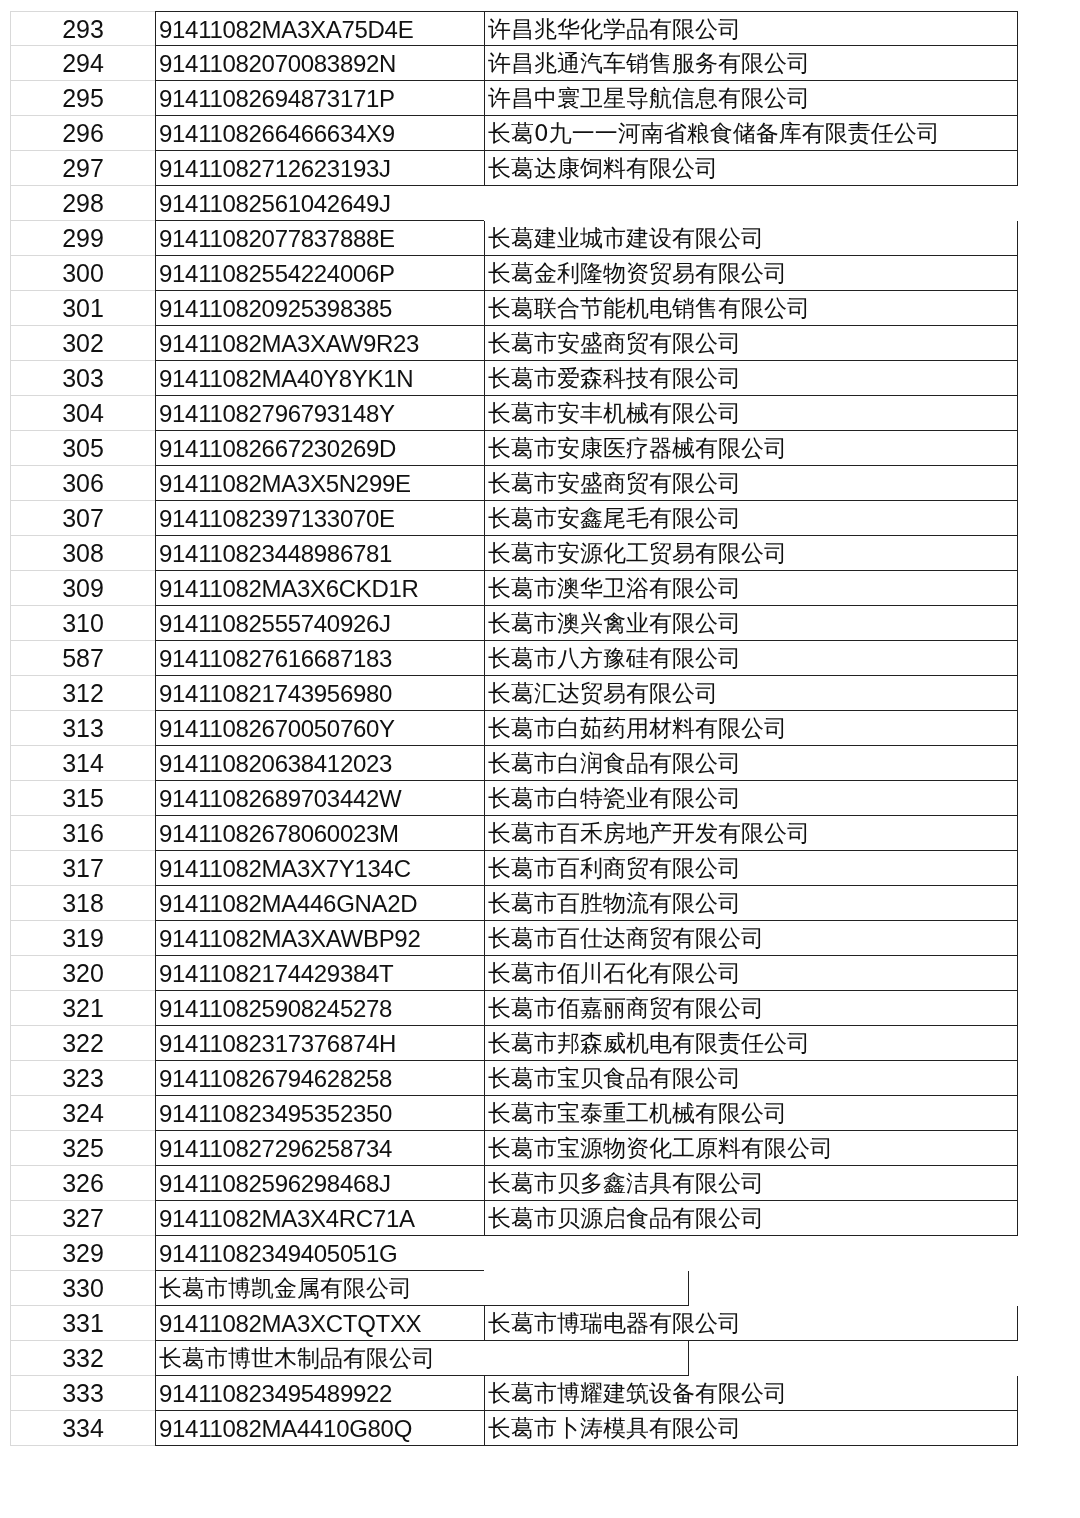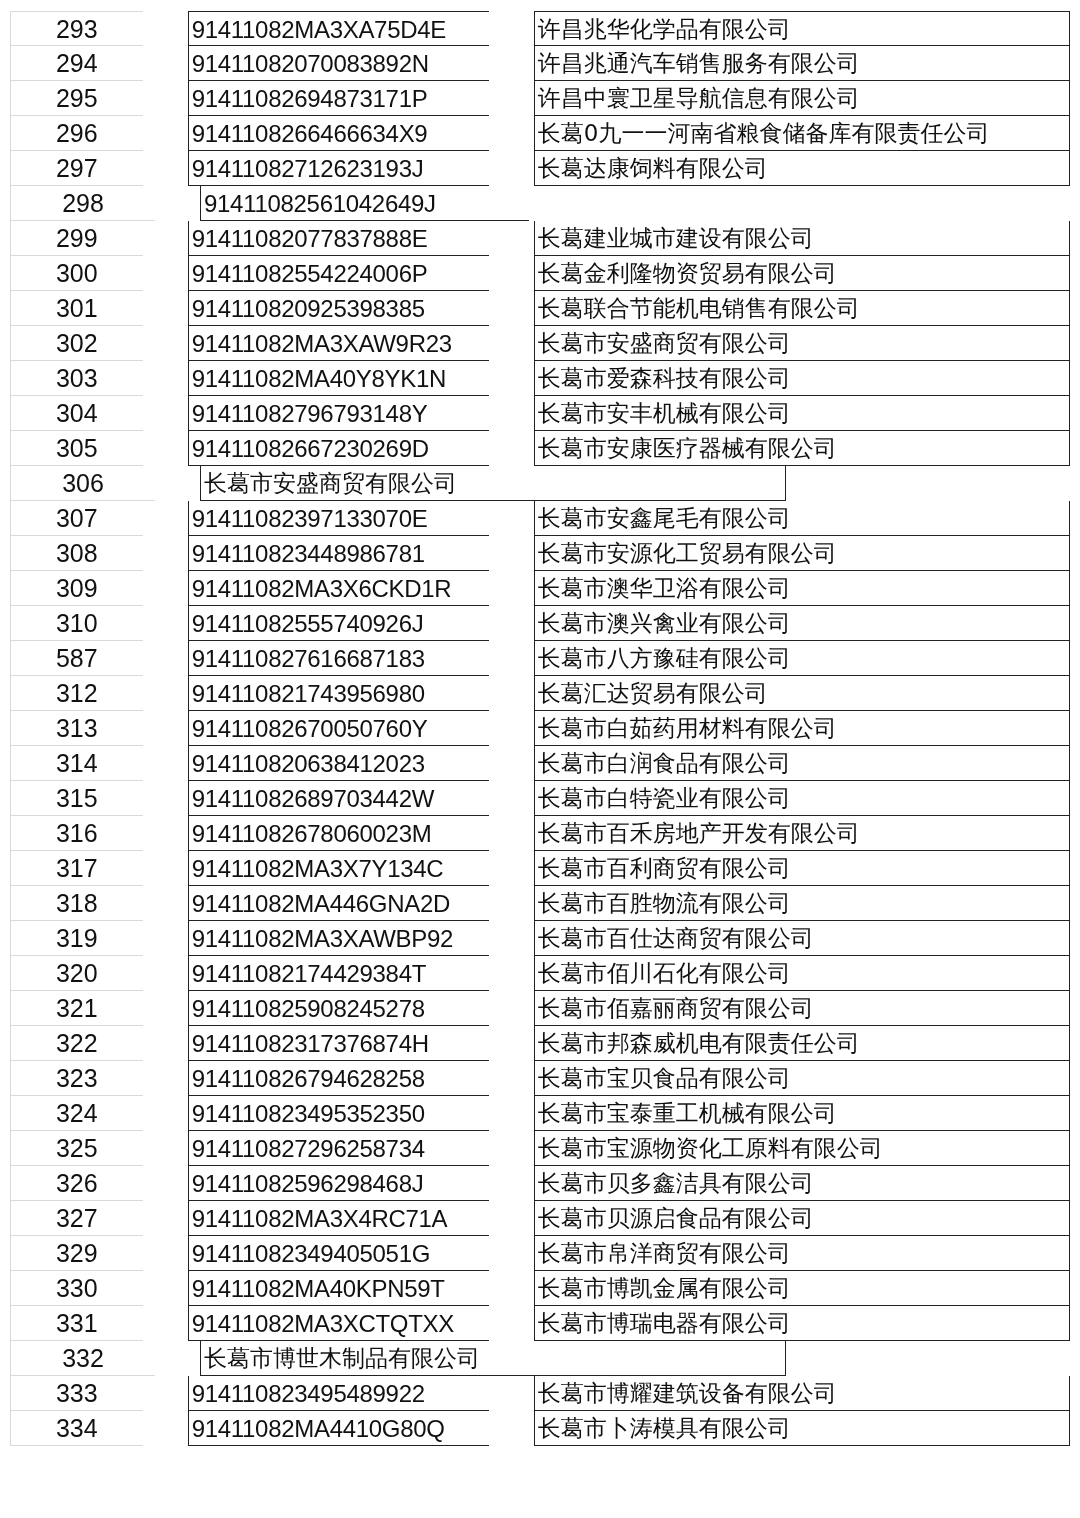--- a/index.html
+++ b/index.html
@@ -18,21 +18,20 @@
     .sheet {
       position: absolute;
       left: 10px;
       top: 11px;
       width: 1060px;
     }
     .row {
       display: flex;
       height: 35px;
       box-sizing: border-box;
-      gap: 45px;
     }
     .cell {
       box-sizing: border-box;
       height: 35px;
       line-height: 35px;
       font-size: 25px;
       white-space: nowrap;
       overflow: hidden;
     }
     .c-index {
@@ -49,21 +48,21 @@
     }
     .c-code {
       width: 329px;
       padding-left: 3px;
       border-left: 1.5px solid #222;
       border-bottom: 1.5px solid #222;
       font-size: 24px;
       letter-spacing: -0.3px;
     }
     .c-name {
-      width: 586px;
+      width: 534px;
       padding-left: 3px;
       border-left: 1.5px solid #222;
       border-right: 1.5px solid #222;
       border-bottom: 1.5px solid #222;
       font-family: "DejaVu Sans", sans-serif;
       font-size: 23px;
     }
     .row:first-child .c-code,
     .row:first-child .c-name {
       border-top: 1.5px solid #222;
@@ -132,20 +131,21 @@
     <div class="cell c-code">91411082796793148Y</div>
     <div class="cell c-name">长葛市安丰机械有限公司</div>
   </div>
     <div class="row">
     <div class="cell c-index">305</div>
     <div class="cell c-code">91411082667230269D</div>
     <div class="cell c-name">长葛市安康医疗器械有限公司</div>
   </div>
     <div class="row">
     <div class="cell c-index">306</div>
+    <div class="cell c-code">91411082MA3X5N299E</div>
     <div class="cell c-name">长葛市安盛商贸有限公司</div>
   </div>
     <div class="row">
     <div class="cell c-index">307</div>
     <div class="cell c-code">91411082397133070E</div>
     <div class="cell c-name">长葛市安鑫尾毛有限公司</div>
   </div>
     <div class="row">
     <div class="cell c-index">308</div>
     <div class="cell c-code">914110823448986781</div>
@@ -242,25 +242,23 @@
     <div class="cell c-name">长葛市贝多鑫洁具有限公司</div>
   </div>
     <div class="row">
     <div class="cell c-index">327</div>
     <div class="cell c-code">91411082MA3X4RC71A</div>
     <div class="cell c-name">长葛市贝源启食品有限公司</div>
   </div>
     <div class="row">
     <div class="cell c-index">329</div>
     <div class="cell c-code">91411082349405051G</div>
-    <div class="cell c-name">长葛市帛洋商贸有限公司</div>
   </div>
     <div class="row">
     <div class="cell c-index">330</div>
-    <div class="cell c-code">91411082MA40KPN59T</div>
     <div class="cell c-name">长葛市博凯金属有限公司</div>
   </div>
     <div class="row">
     <div class="cell c-index">331</div>
     <div class="cell c-code">91411082MA3XCTQTXX</div>
     <div class="cell c-name">长葛市博瑞电器有限公司</div>
   </div>
     <div class="row">
     <div class="cell c-index">332</div>
     <div class="cell c-name">长葛市博世木制品有限公司</div>

